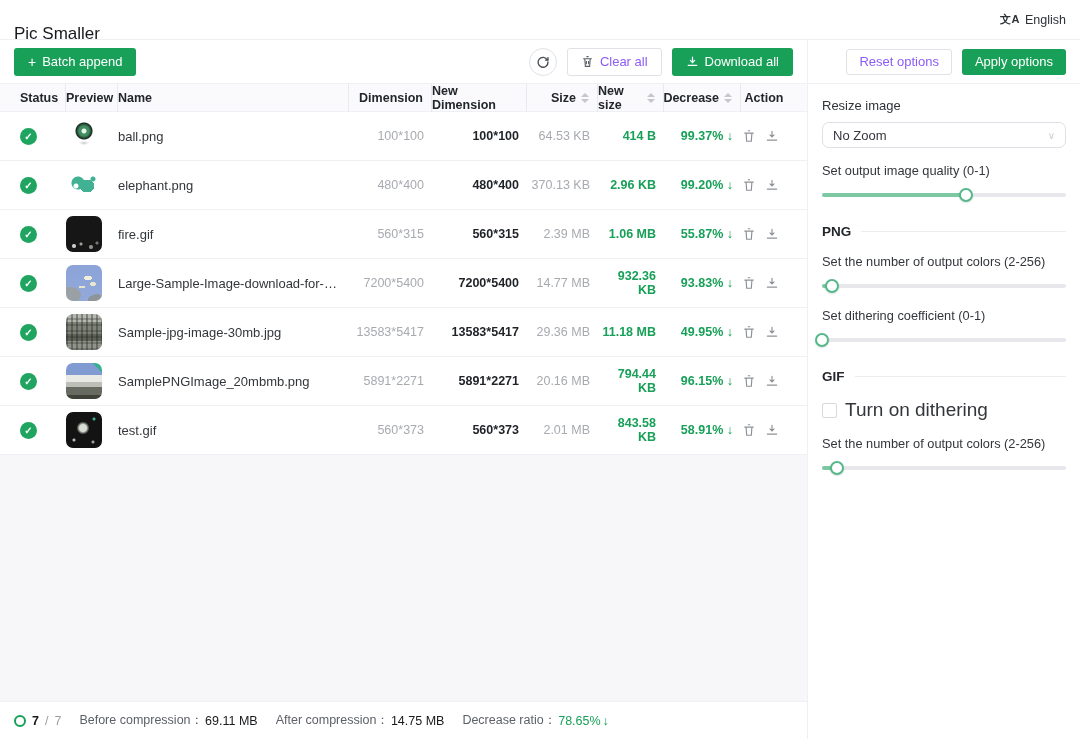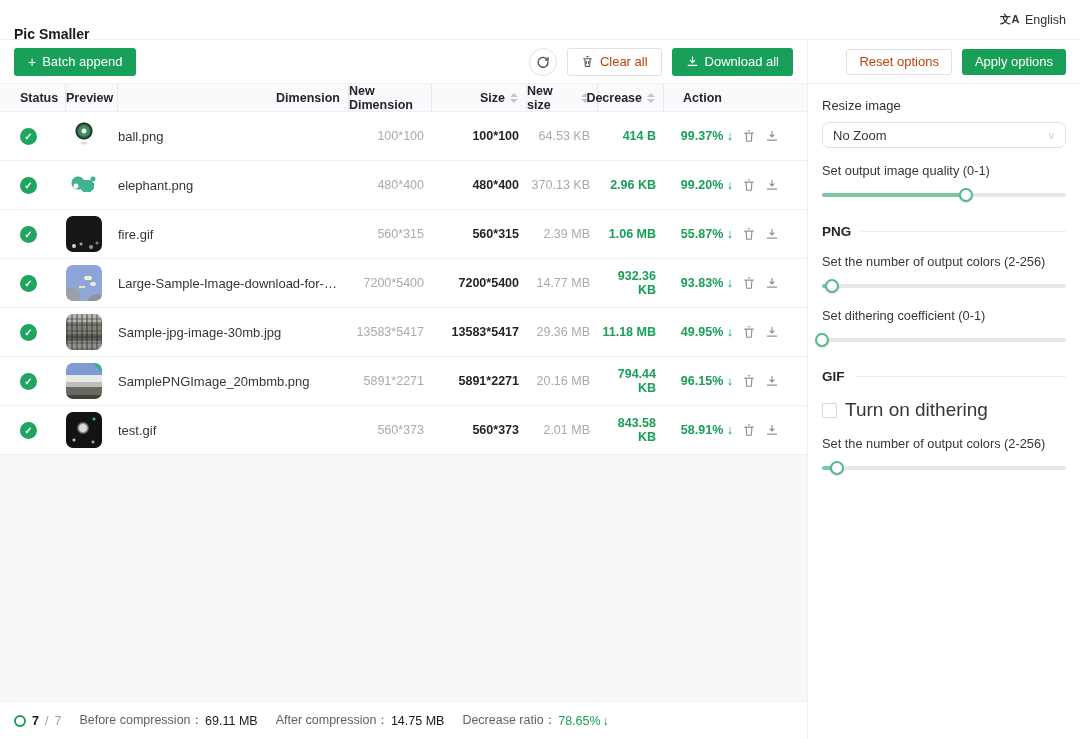--- a/index.html
+++ b/index.html
@@ -2,37 +2,37 @@
 <html><head>
 <meta charset="utf-8">
 <style>
   * { margin:0; padding:0; box-sizing:border-box; }
   html,body { width:1080px; height:739px; overflow:hidden; background:#fff;
     font-family:"Liberation Sans", sans-serif; color:#24272b; }
 
   
   .app-header { height:40px; display:flex; align-items:center; justify-content:space-between;
     padding:0 14px; border-bottom:1px solid #efeff4; background:#fff; }
-  .app-title { font-size:14px; font-weight:bold; color:#17191c;margin-top:29px; }
+  .app-title { font-size:17px; font-weight:normal; color:#17191c;margin-top:29px; }
   .lang-switch { display:flex; align-items:center; gap:5px; font-size:12.5px; color:#2e3237; cursor:pointer; }
   .lang-icon { font-size:11px; font-weight:bold; color:#2e3237; letter-spacing:0.5px; }
 
   
   .main { display:flex; height:699px; }
   .left-panel { width:808px; border-right:1px solid #efeff4; display:flex; flex-direction:column; background:#fff; }
   .right-panel { width:272px; display:flex; flex-direction:column; background:#fff; }
 
   
   .toolbar { height:44px; display:flex; align-items:center; justify-content:space-between;
     padding:0 14px; border-bottom:1px solid #efeff4; }
   .toolbar-right { display:flex; align-items:center; gap:10px; }
   .btn { display:inline-flex; align-items:center; gap:6px; height:28px; padding:0 13px;
     border-radius:3px; font-size:13px; cursor:pointer; border:1px solid transparent; white-space:nowrap; }
   .btn-green { background:#18a058; color:#fff; }
-  .btn-plain { background:#fff; color:#c2410c; border-color:#dfe2e7; }
+  .btn-plain { background:#fff; color:#8b5cf6; border-color:#dfe2e7; }
   .btn-icon-round { width:28px; height:28px; padding:0; justify-content:center; border-radius:50%;
     background:#fff; border:1px solid #dfe2e7; color:#4a4e54; }
   .plus-glyph { font-size:14px; line-height:1; }
   .btn svg { display:block; }
 
   
   .tbl-grid { display:grid; grid-template-columns:46px 52px 1fr 83px 95px 71px 66px 77px 46px;
     align-items:center; padding:0 20px; }
   .thead { height:28px; background:#fafafc; border-bottom:1px solid #efeff4; font-size:12.5px; font-weight:bold; color:#23262b; }
   .th { height:100%; display:flex; align-items:center; padding-right:8px; border-right:1px solid #e9e9ee; }
@@ -170,20 +170,21 @@
             <path d="M12 4v10M8 10l4 4 4-4M4 19h16"></path>
           </svg>
           <span>Download all</span>
         </button>
       </div>
     </div>
 
     <div class="tbl-grid thead">
       <div class="th">Status</div>
       <div class="th">Preview</div>
+      <div class="th">Name</div>
       <div class="th right">Dimension</div>
       <div class="th right">New Dimension</div>
       <div class="th right">
         <span>Size</span>
         <span class="sort">
             <i class="caret-up"></i>
             <i class="caret-down"></i>
           </span>
       </div>
       <div class="th right">

